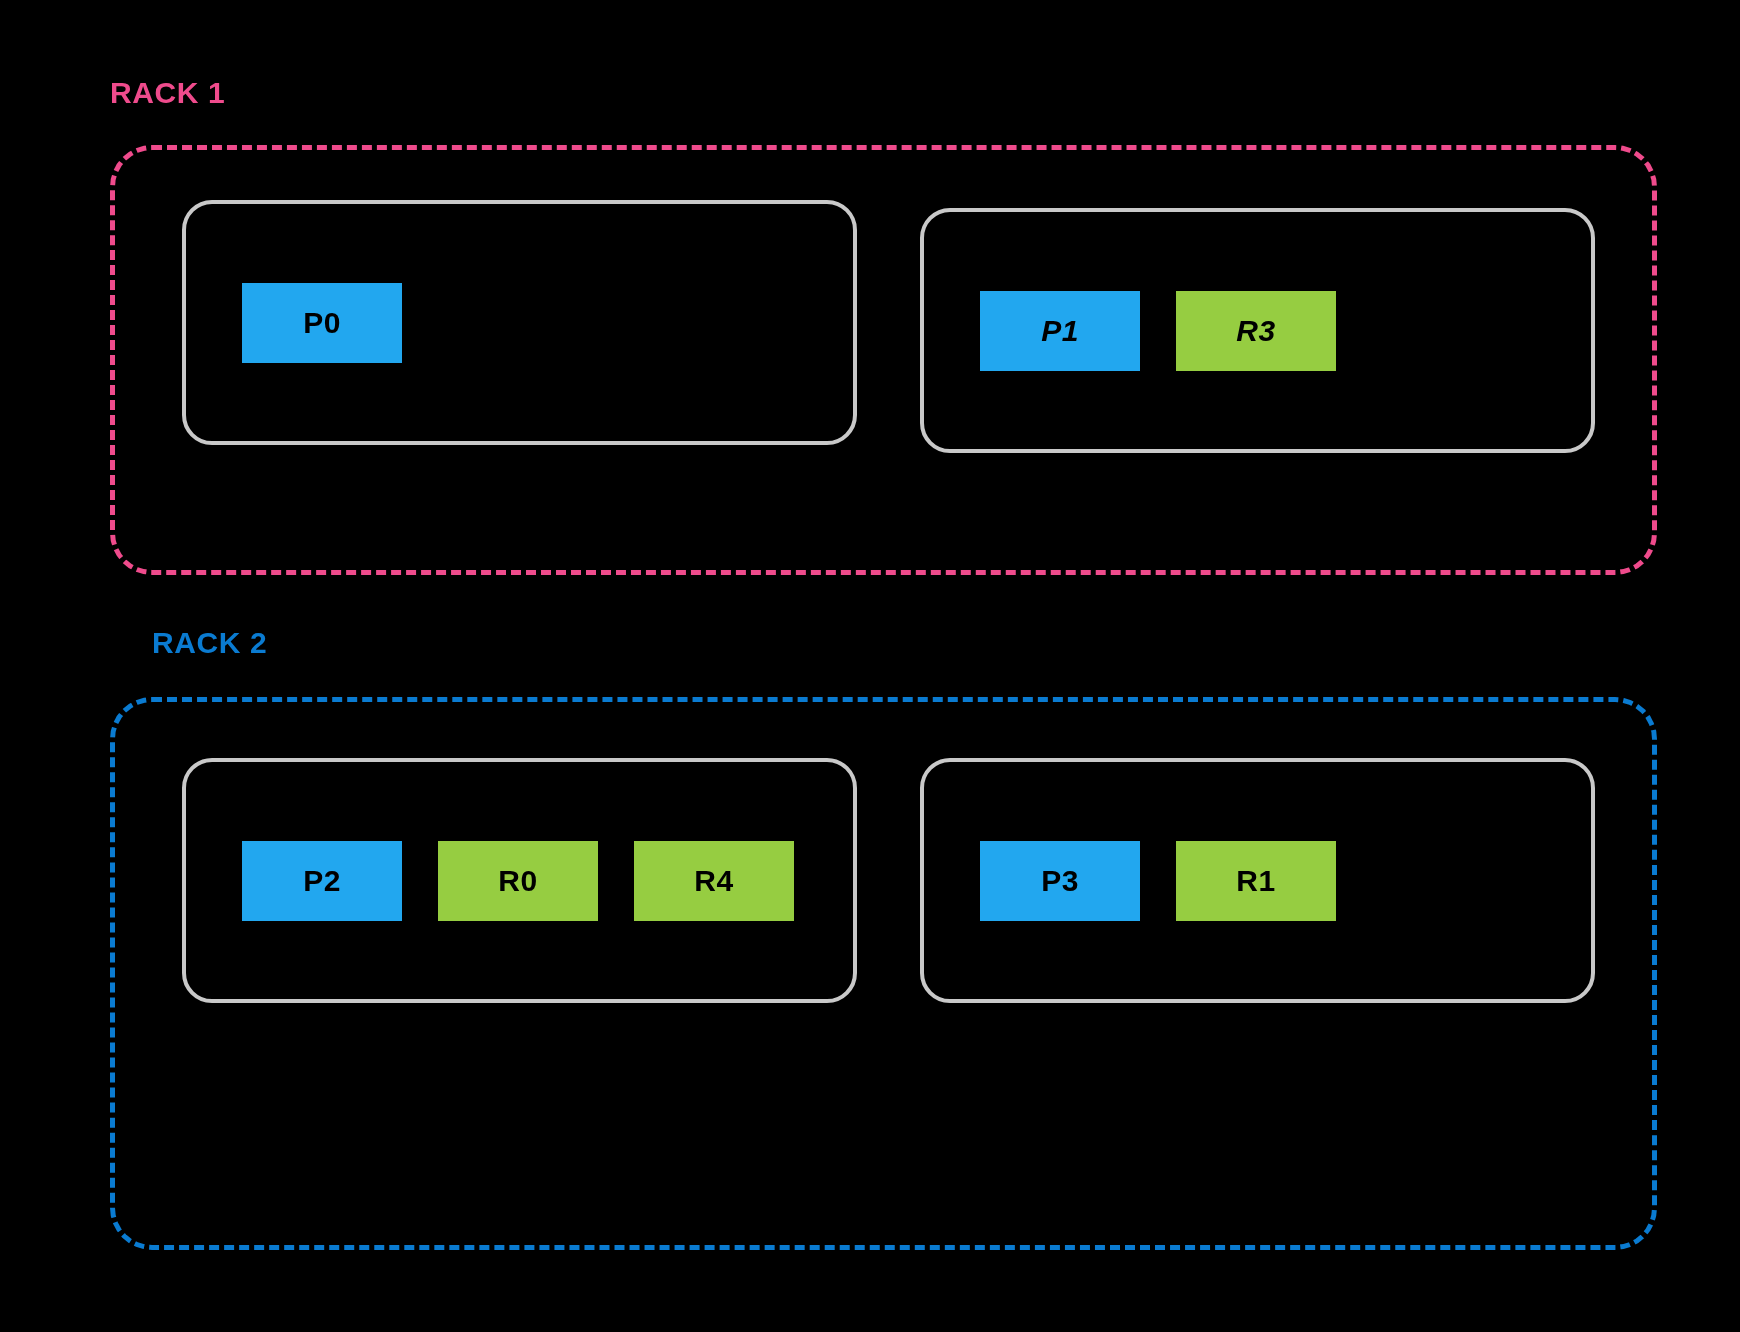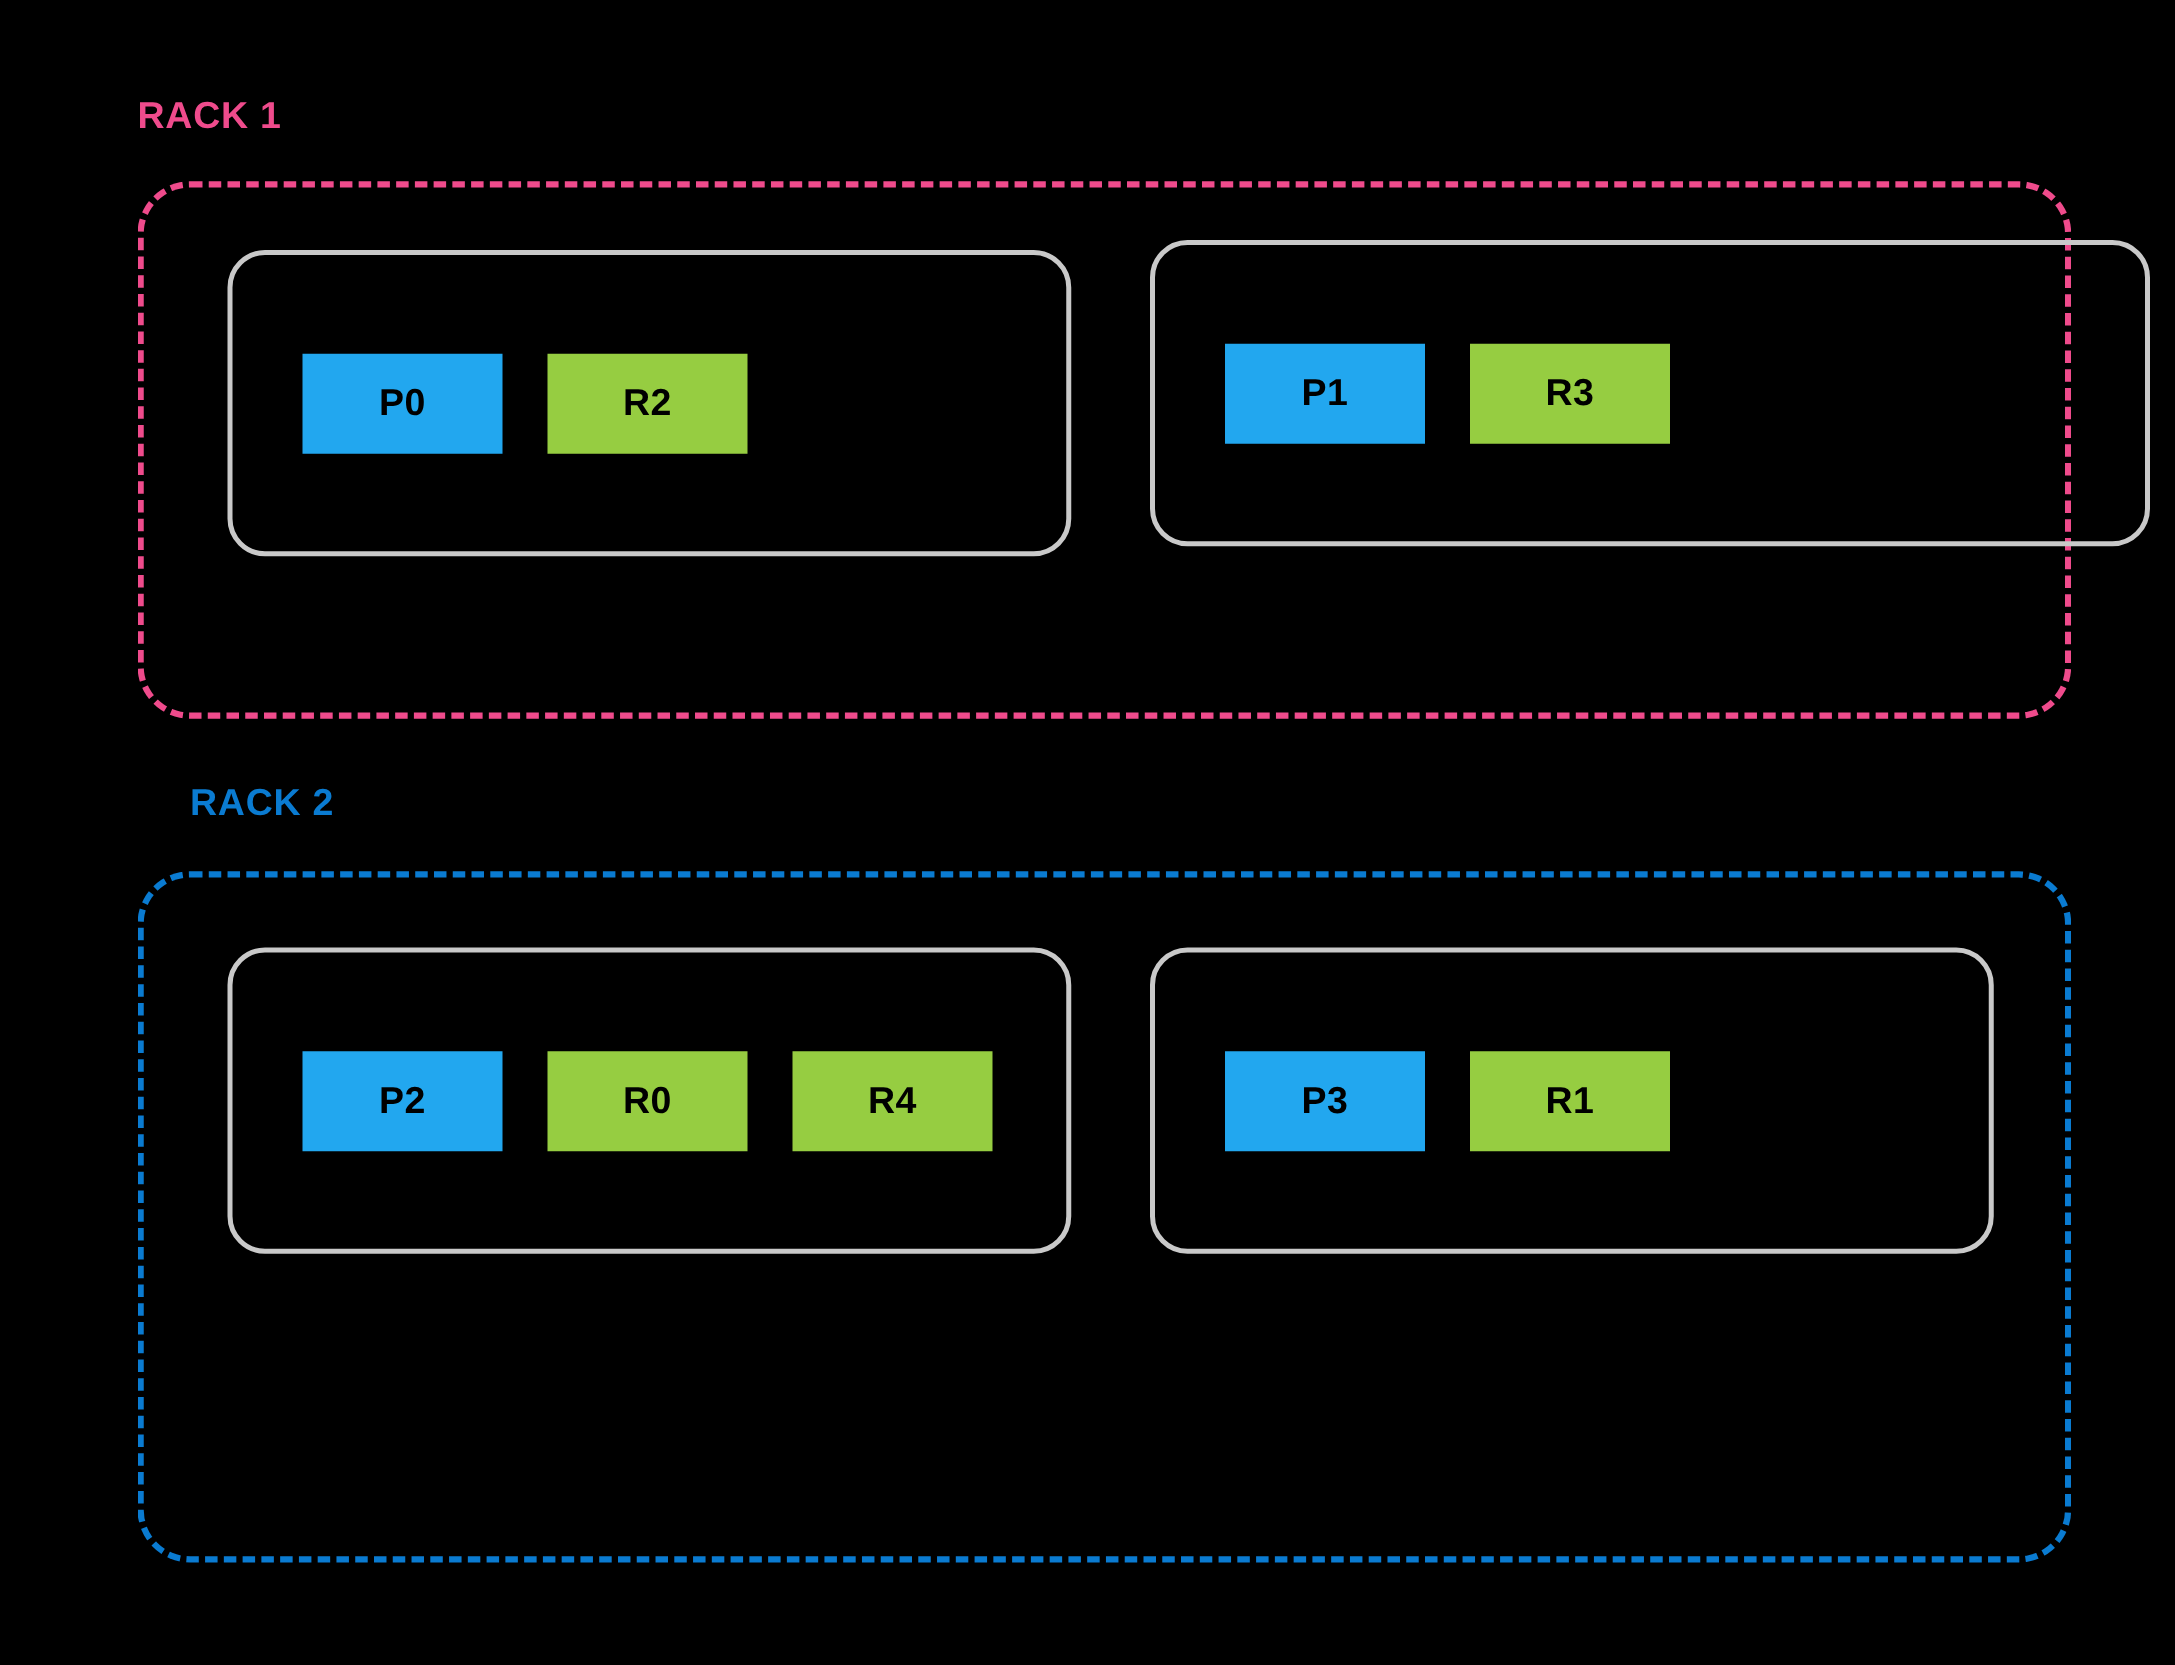--- a/index.html
+++ b/index.html
@@ -67,21 +67,21 @@
     border: 4px solid #C9C9C9;
     border-radius: 30px;
     background: transparent;
     display: flex;
     align-items: center;
     gap: 36px;
     padding-left: 56px;
   }
 
   .node-r1-n1 { left: 182px; top: 200px; width: 675px; height: 245px; text-align: center; }
-  .node-r1-n2 { left: 920px; top: 192px; width: 800px; height: 245px; }
+  .node-r1-n2 { left: 920px; top: 208px; width: 675px; height: 245px; font-style: italic; }
   .node-r2-n1 { left: 182px; top: 758px; width: 675px; height: 245px; }
   .node-r2-n2 { left: 920px; top: 758px; width: 675px; height: 245px; }
 
   
   .chip {
     width: 160px;
     height: 80px;
     display: flex;
     align-items: center;
     justify-content: center;
@@ -101,21 +101,20 @@
 
 <div class="canvas">
 
   <div class="rack-label rack-label-1">RACK 1</div>
 
   <div class="rack rack-1">
   </div>
 
   <div class="node node-r1-n1">
     <div class="chip primary">P0</div>
-    <div class="chip replica">R2</div>
   </div>
 
   <div class="node node-r1-n2">
     <div class="chip primary">P1</div>
     <div class="chip replica">R3</div>
   </div>
 
   <div class="rack-label rack-label-2">RACK 2</div>
 
   <div class="rack rack-2">

